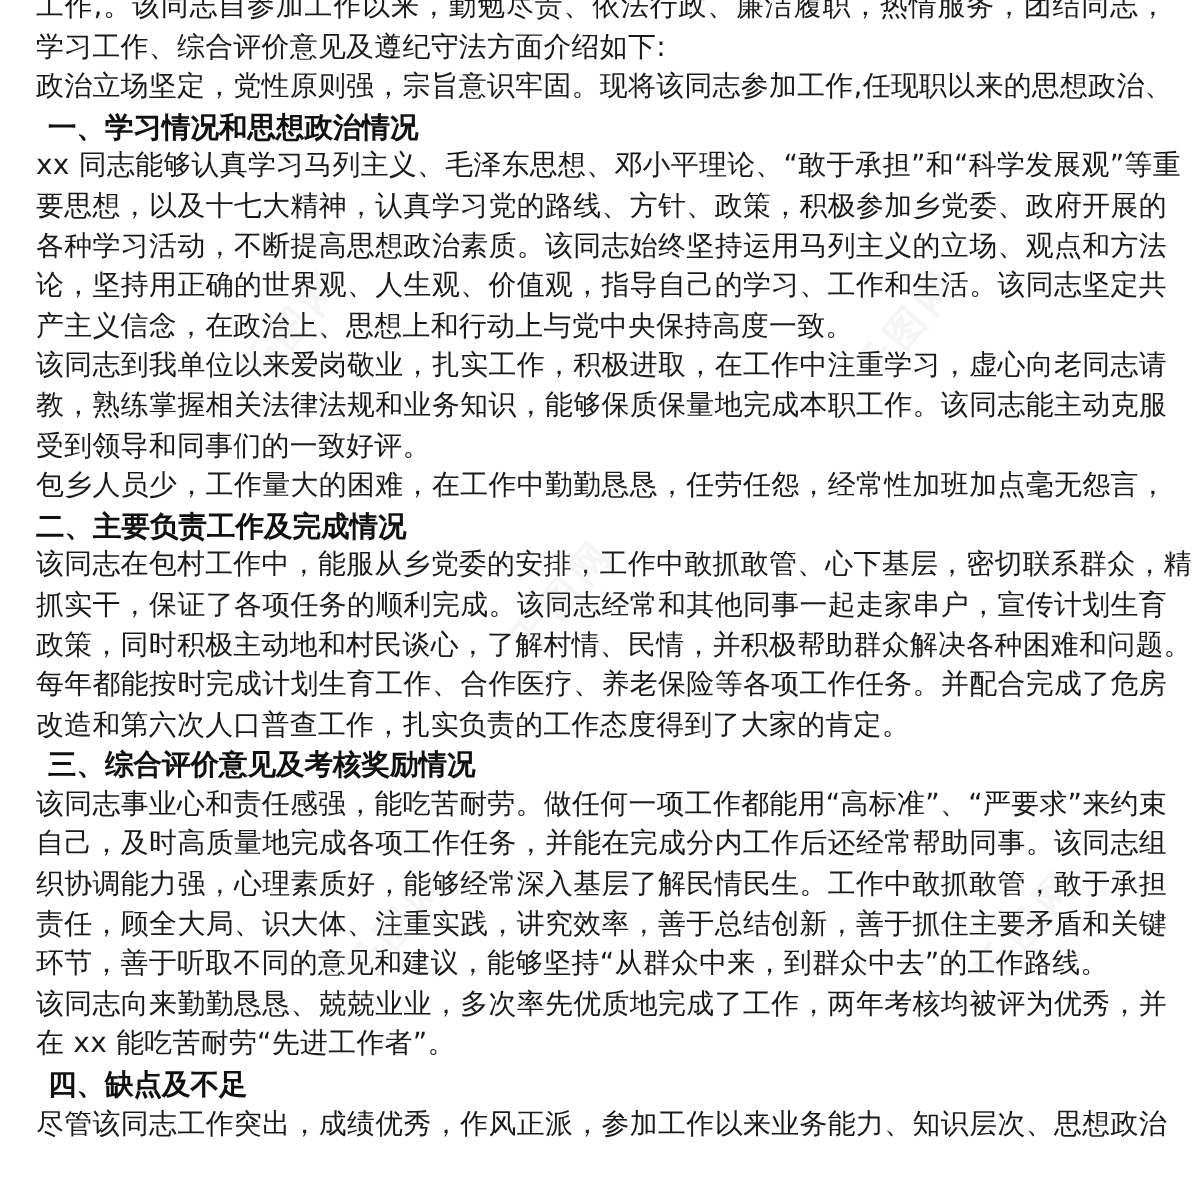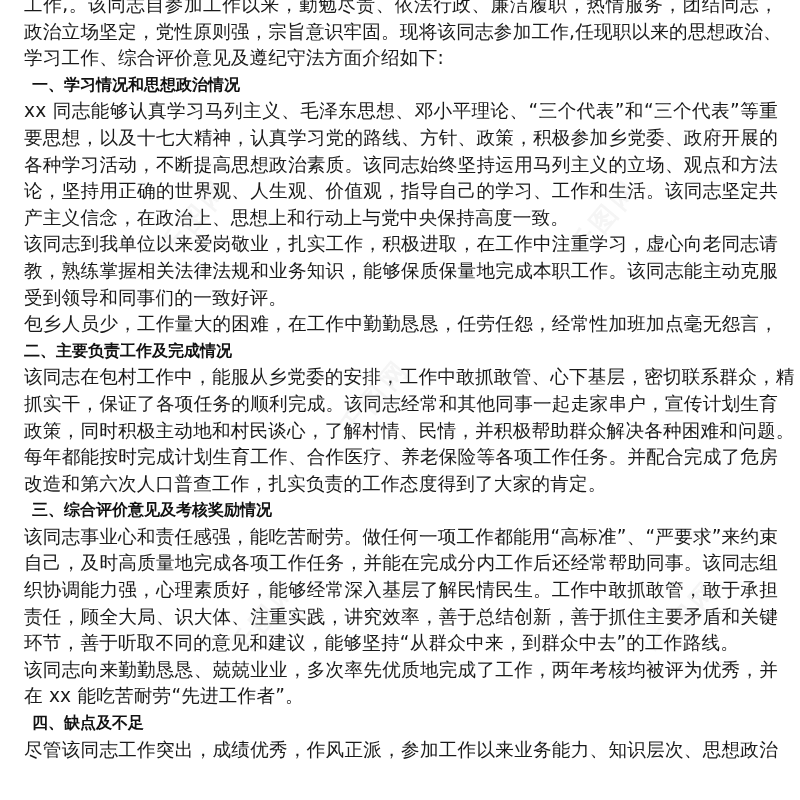--- a/index.html
+++ b/index.html
@@ -30,21 +30,21 @@
       white-space: nowrap;
       overflow: visible;
       letter-spacing: 0.2px;
     }
     .line.j {
       text-align: justify;
       text-align-last: justify;
     }
     .heading {
       font-weight: bold;
-      font-size: 16px;
+      font-size: 19px;
       height: 26.6px;
       line-height: 26.6px;
       color: #111;
       white-space: nowrap;
     }
     .heading.indent {
       padding-left: 8px;
     }
     .watermark {
       position: absolute;
@@ -57,28 +57,28 @@
       letter-spacing: 4px;
     }
   </style>
 </head>
 <body>
 
 <div class="page">
 
   <div>
     <div class="line j">工作,。该同志自参加工作以来，勤勉尽责、依法行政、廉洁履职，热情服务，团结同志，</div>
+    <div class="line">学习工作、综合评价意见及遵纪守法方面介绍如下:</div>
     <div class="line j">政治立场坚定，党性原则强，宗旨意识牢固。现将该同志参加工作,任现职以来的思想政治、</div>
-    <div class="line">学习工作、综合评价意见及遵纪守法方面介绍如下:</div>
   </div>
 
   <div>
     <div class="heading indent">一、学习情况和思想政治情况</div>
     <div>
-      <div class="line j">xx 同志能够认真学习马列主义、毛泽东思想、邓小平理论、“三个代表”和“三个代表”等重</div>
+      <div class="line j">xx 同志能够认真学习马列主义、毛泽东思想、邓小平理论、“敢于承担”和“科学发展观”等重</div>
       <div class="line j">要思想，以及十七大精神，认真学习党的路线、方针、政策，积极参加乡党委、政府开展的</div>
       <div class="line j">各种学习活动，不断提高思想政治素质。该同志始终坚持运用马列主义的立场、观点和方法</div>
       <div class="line j">论，坚持用正确的世界观、人生观、价值观，指导自己的学习、工作和生活。该同志坚定共</div>
       <div class="line">产主义信念，在政治上、思想上和行动上与党中央保持高度一致。</div>
     </div>
     <div>
       <div class="line j">该同志到我单位以来爱岗敬业，扎实工作，积极进取，在工作中注重学习，虚心向老同志请</div>
       <div class="line j">教，熟练掌握相关法律法规和业务知识，能够保质保量地完成本职工作。该同志能主动克服</div>
       <div class="line">受到领导和同事们的一致好评。</div>
       <div class="line j">包乡人员少，工作量大的困难，在工作中勤勤恳恳，任劳任怨，经常性加班加点毫无怨言，</div>

